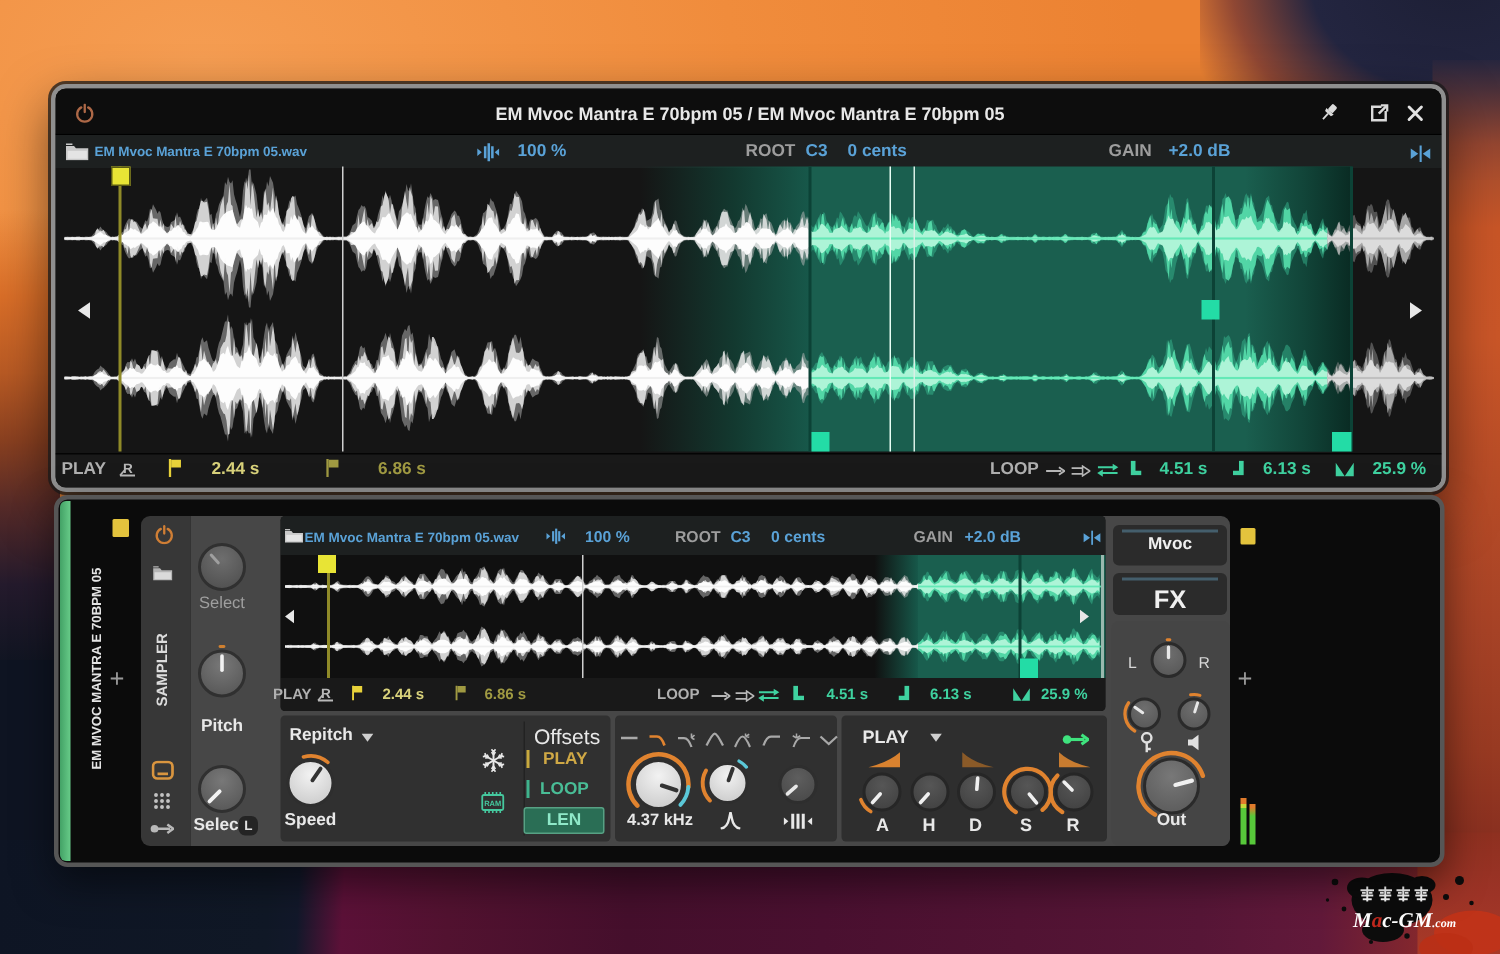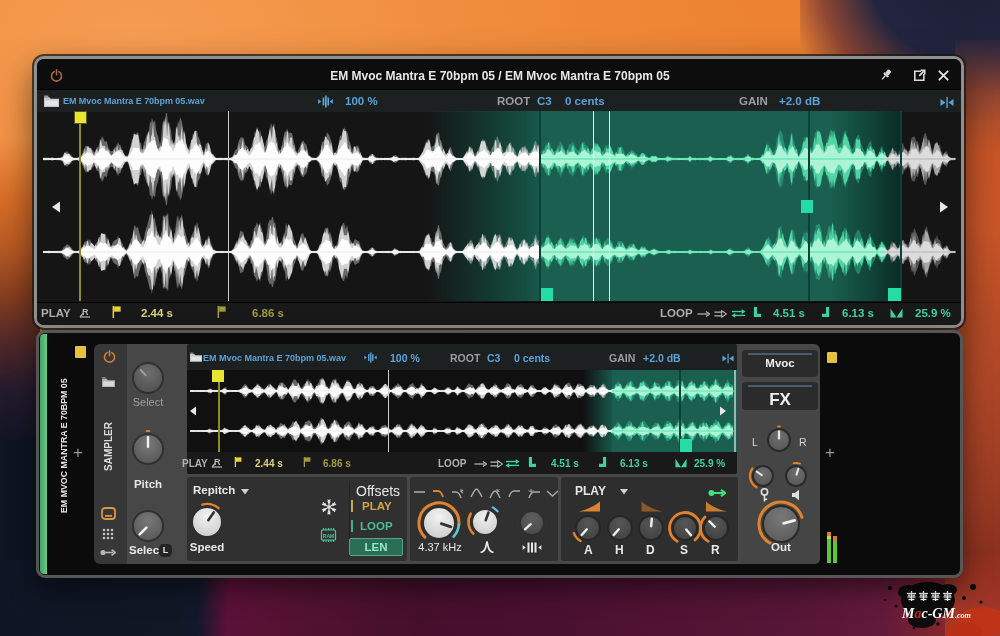--- a/index.html
+++ b/index.html
@@ -528,21 +528,21 @@
       <radialGradient id="g439_523" cx="50%" cy="32%" r="75%">
         <stop offset="0%" stop-color="#f2f2f2"></stop>
         <stop offset="100%" stop-color="#c9c9c9"></stop>
       </radialGradient>
     </defs>
     <circle cx="23" cy="23" r="16" fill="url(#g439_523)" stroke="#2e2e2e" stroke-width="2"></circle>
     <path d="M8.9,37.1 A20,20 0 1 1 42.9,24.7" fill="none" stroke="#e0832f" stroke-width="3.0" stroke-linecap="round"></path>
     <path d="M42.9,24.7 A20,20 0 0 1 37.6,36.6" fill="none" stroke="#5bc8d8" stroke-width="2.6" stroke-linecap="round"></path>
     <line x1="25.3" y1="23.7" x2="34.9" y2="26.9" stroke="#333" stroke-width="2.8" stroke-linecap="round"></line>
   </svg>
-<div class="txt" style="left:409px;top:541px;width:62px;text-align:center;font-size:11px;font-weight:normal;color:#e8e8e8">4.37 kHz</div>
+<div class="txt" style="left:409px;top:541px;width:62px;text-align:center;font-size:11px;font-weight:bold;color:#e8e8e8">4.37 kHz</div>
 <svg class="abs" style="left:465px;top:502px" width="40" height="40">
     <defs>
       <radialGradient id="g485_522" cx="50%" cy="32%" r="75%">
         <stop offset="0%" stop-color="#f2f2f2"></stop>
         <stop offset="100%" stop-color="#c9c9c9"></stop>
       </radialGradient>
     </defs>
     <circle cx="20" cy="20" r="13" fill="url(#g485_522)" stroke="#2e2e2e" stroke-width="2"></circle>
     <path d="M8.3,31.7 A16.5,16.5 0 0 1 5.7,11.7" fill="none" stroke="#e0832f" stroke-width="2.6" stroke-linecap="round"></path>
     <path d="M27.7,5.4 A16.5,16.5 0 0 1 32.6,9.4" fill="none" stroke="#5bc8d8" stroke-width="2.2" stroke-linecap="round"></path>

